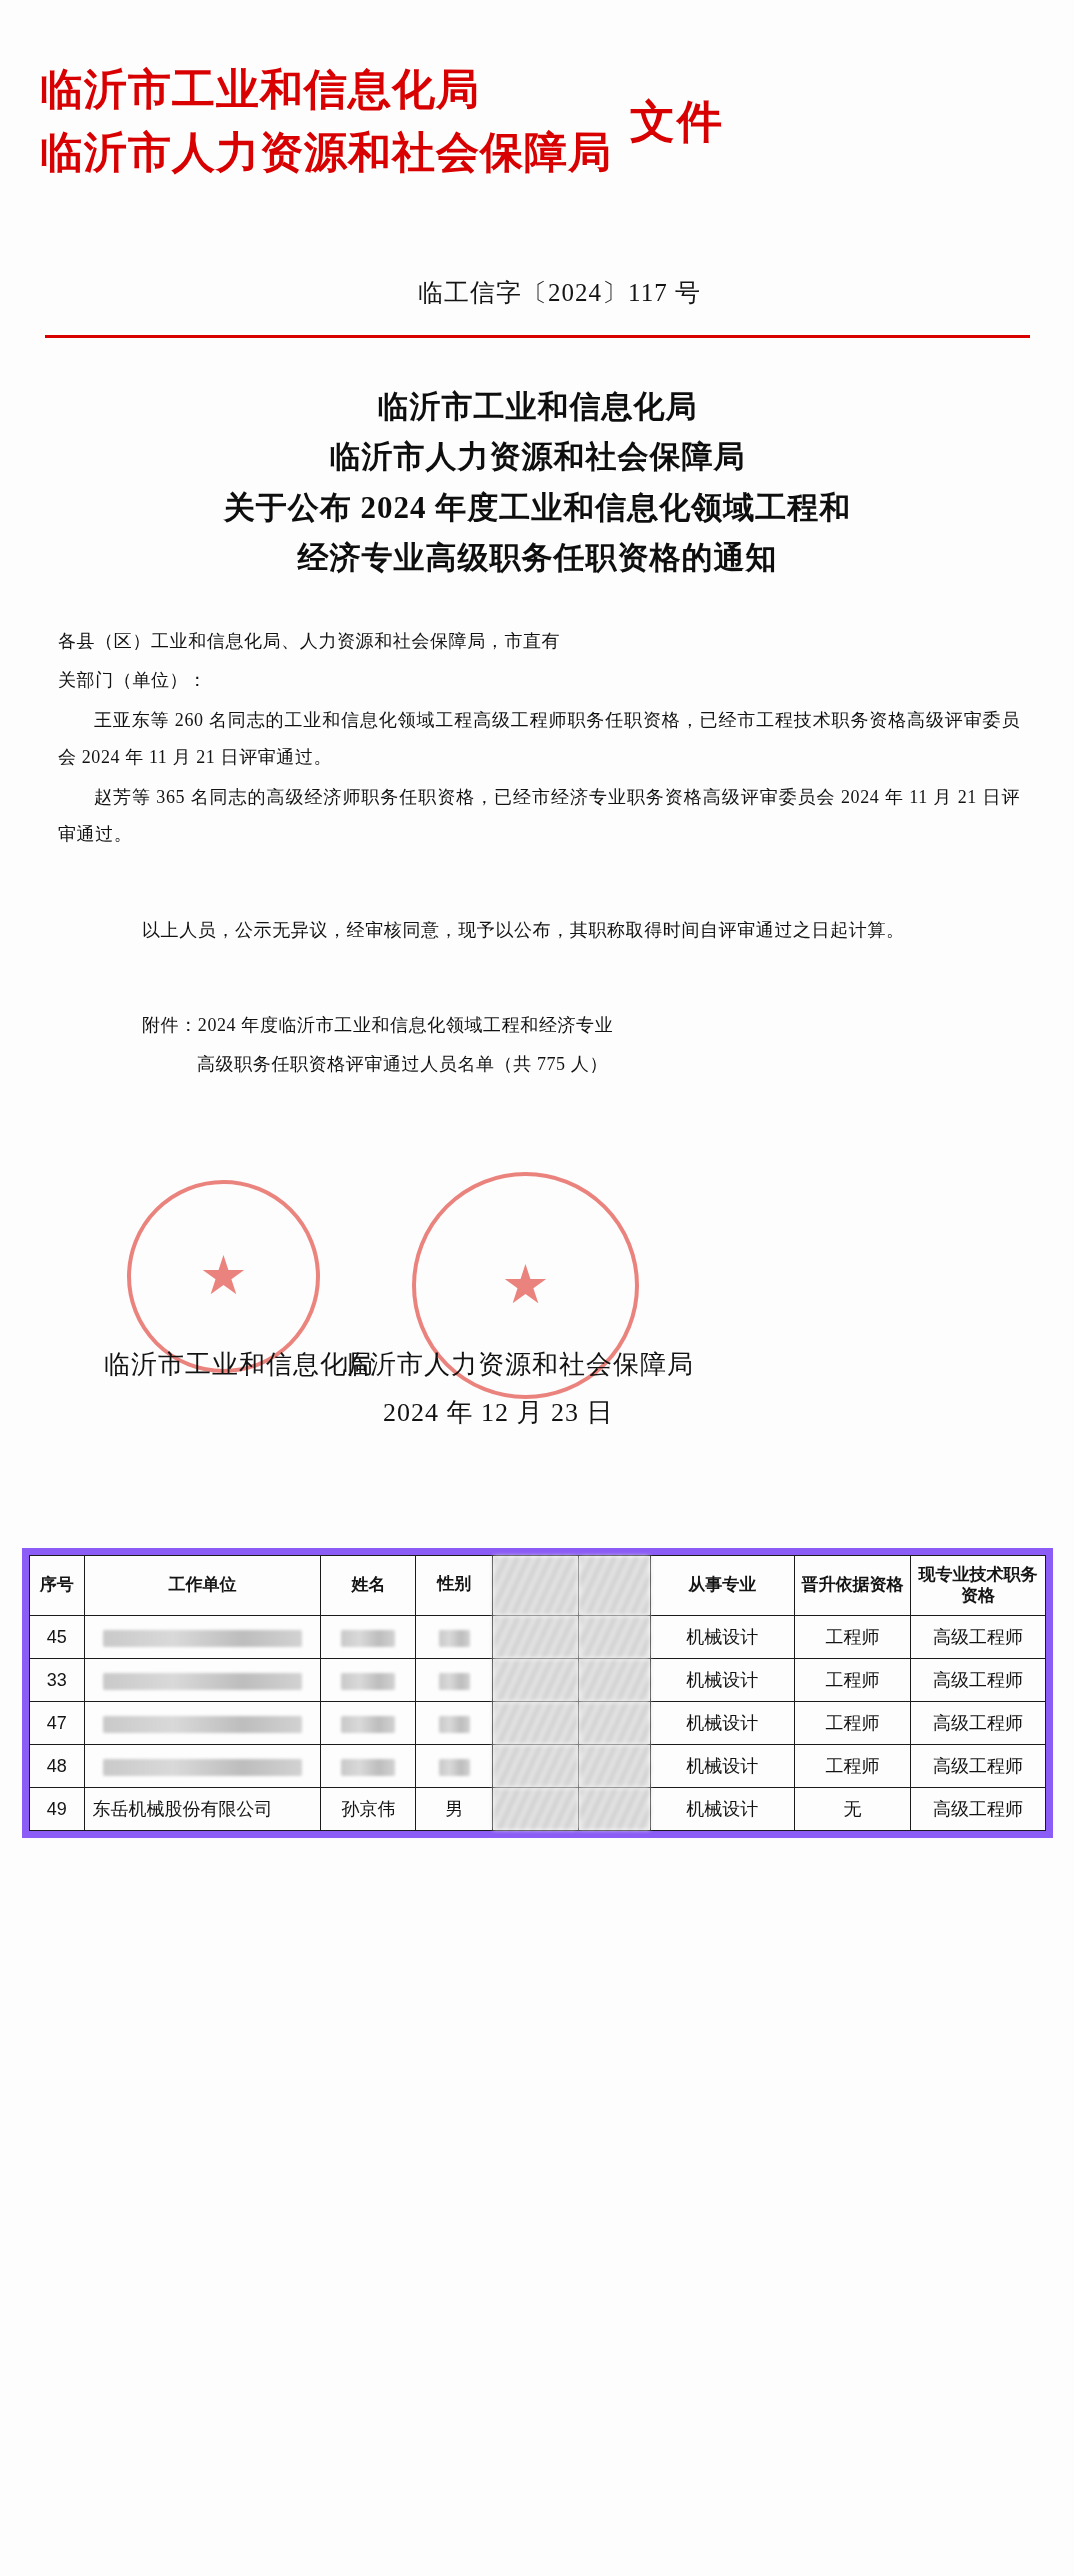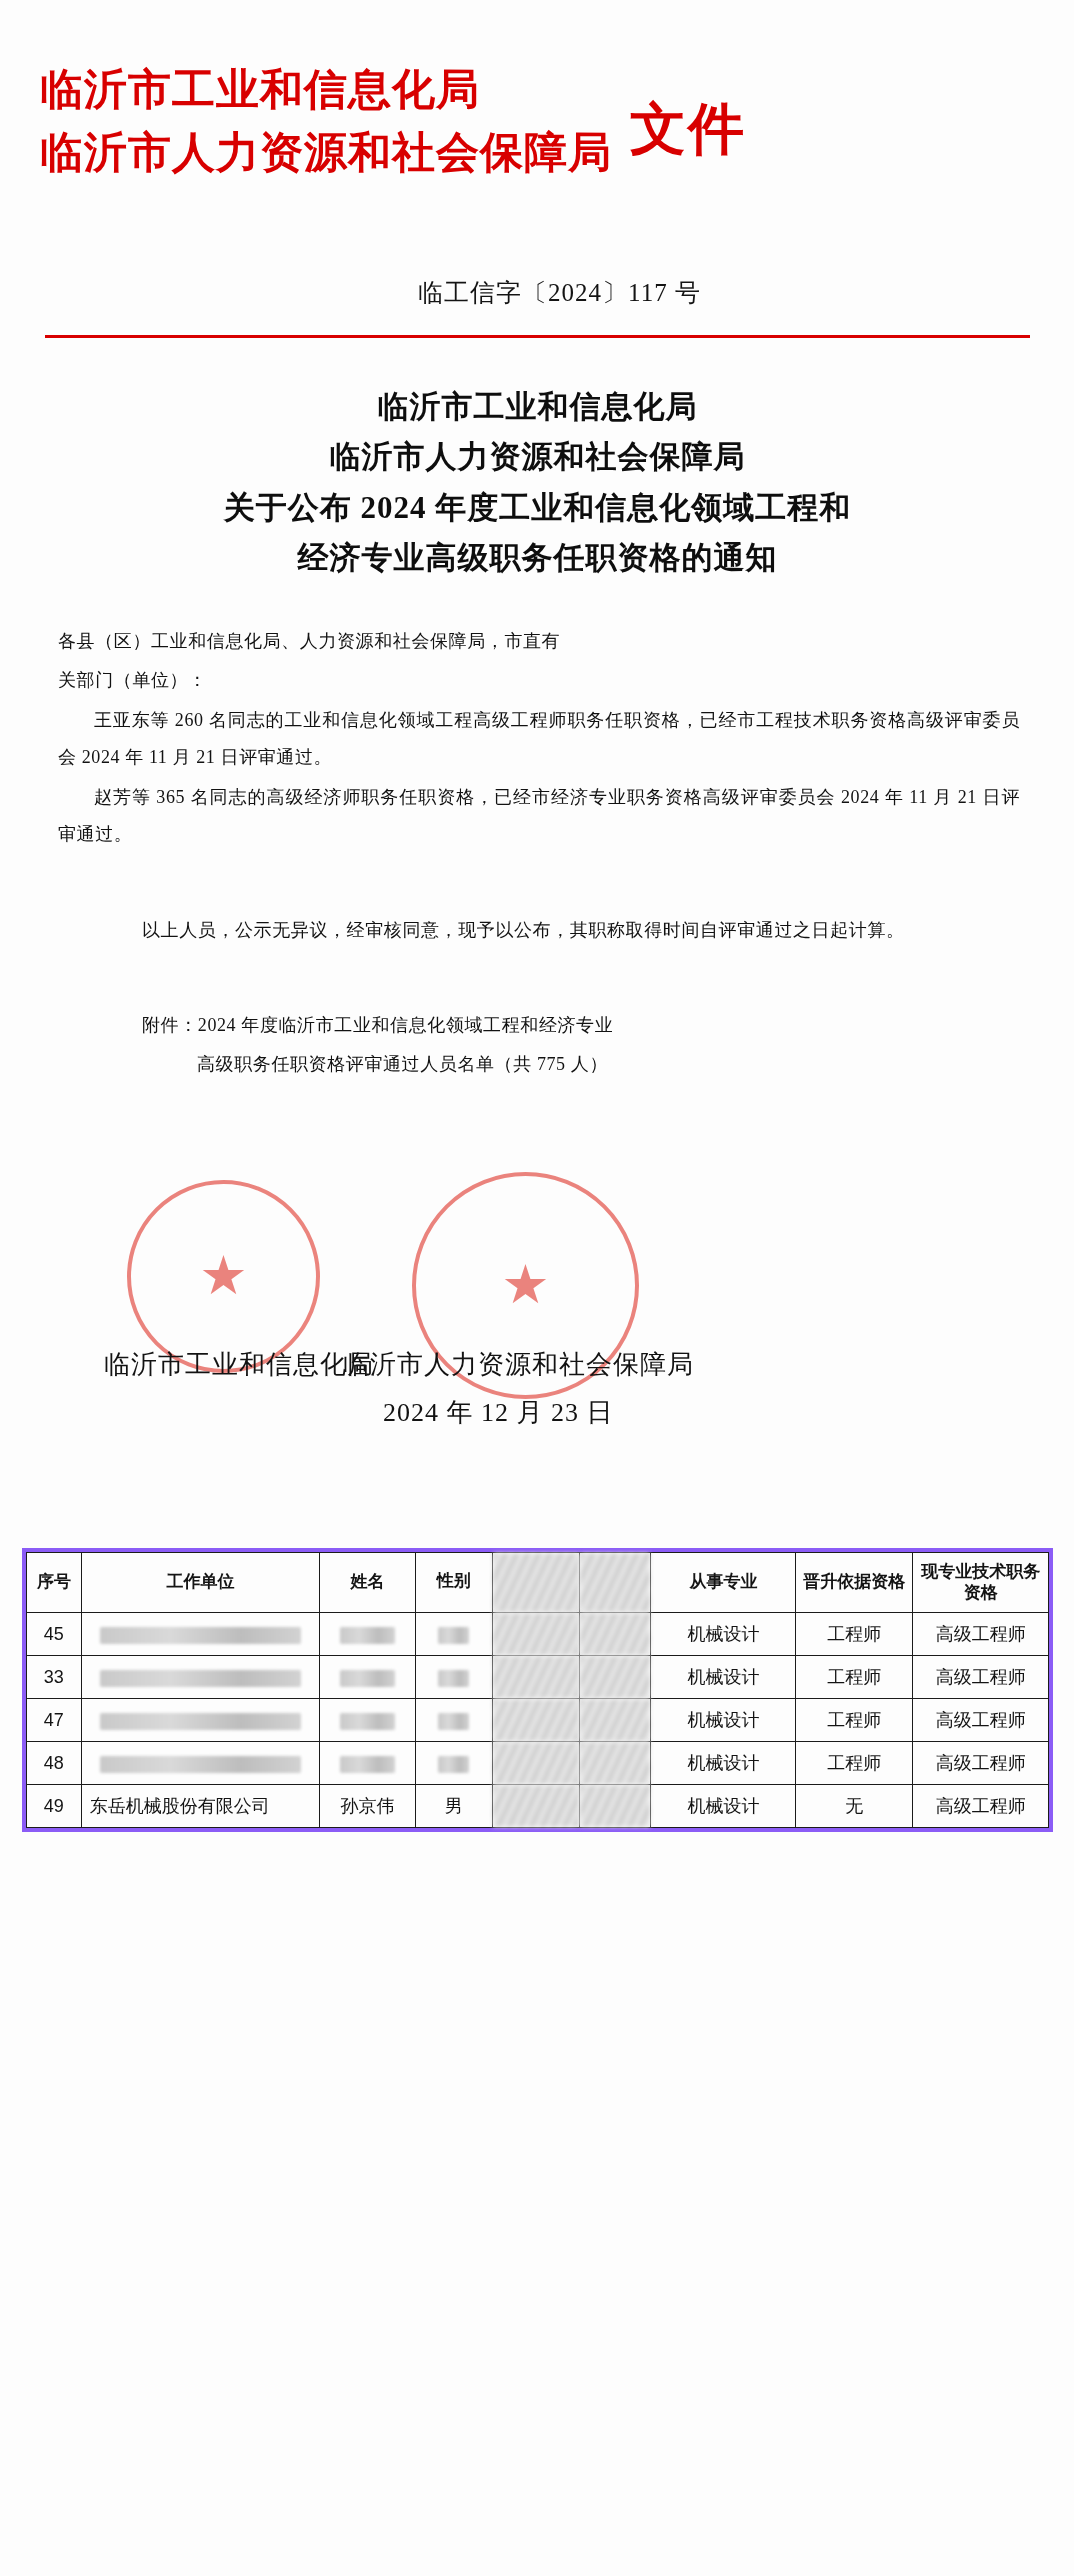--- a/index.html
+++ b/index.html
@@ -45,21 +45,21 @@
     font-weight: bold;
     font-size: 43px;
     letter-spacing: 1px;
     line-height: 1.28;
     white-space: nowrap;
   }
   .lh-doc {
     color: #d80000;
     font-family: "DejaVu Serif", "Liberation Serif", serif;
     font-weight: bold;
-    font-size: 56px;
+    font-size: 45px;
     letter-spacing: 2px;
     margin-left: 18px;
     margin-top: 30px;
     white-space: nowrap;
   }
 
   
   .docnum {
     margin-top: 96px;
     text-align: center;
@@ -160,21 +160,21 @@
     letter-spacing: 1px;
     color: #121212;
   }
   .sig-org-left { left: 104px; top: 167px; }
   .sig-org-right { left: 343px; top: 167px; }
   .sig-date { left: 383px; top: 215px; }
 
   
   .table-wrap {
     margin: 40px 22px 0 22px;
-    border: 4px solid #8b5cf6;
+    border: 7px solid #8b5cf6;
   }
   table.att {
     width: 100%;
     border-collapse: collapse;
     font-size: 18px;
     font-family: "Liberation Sans", "DejaVu Sans", sans-serif;
   }
   table.att th, table.att td {
     border: 1.5px solid #1b1b1b;
     text-align: center;

